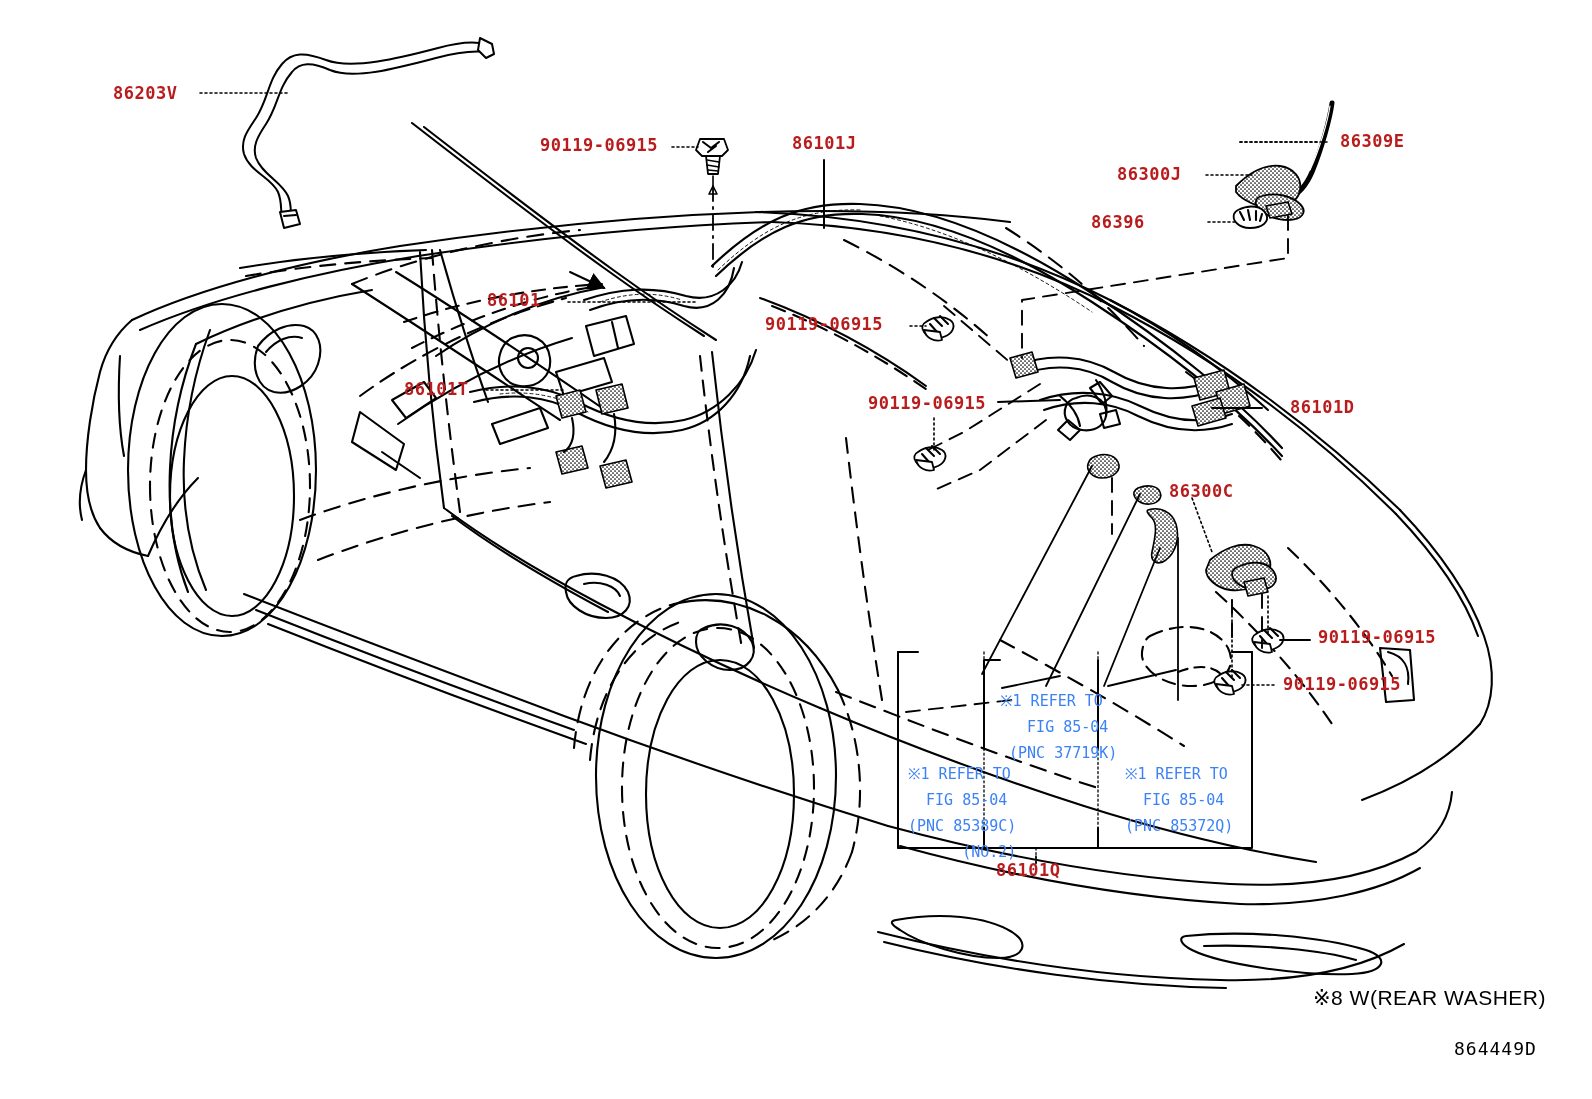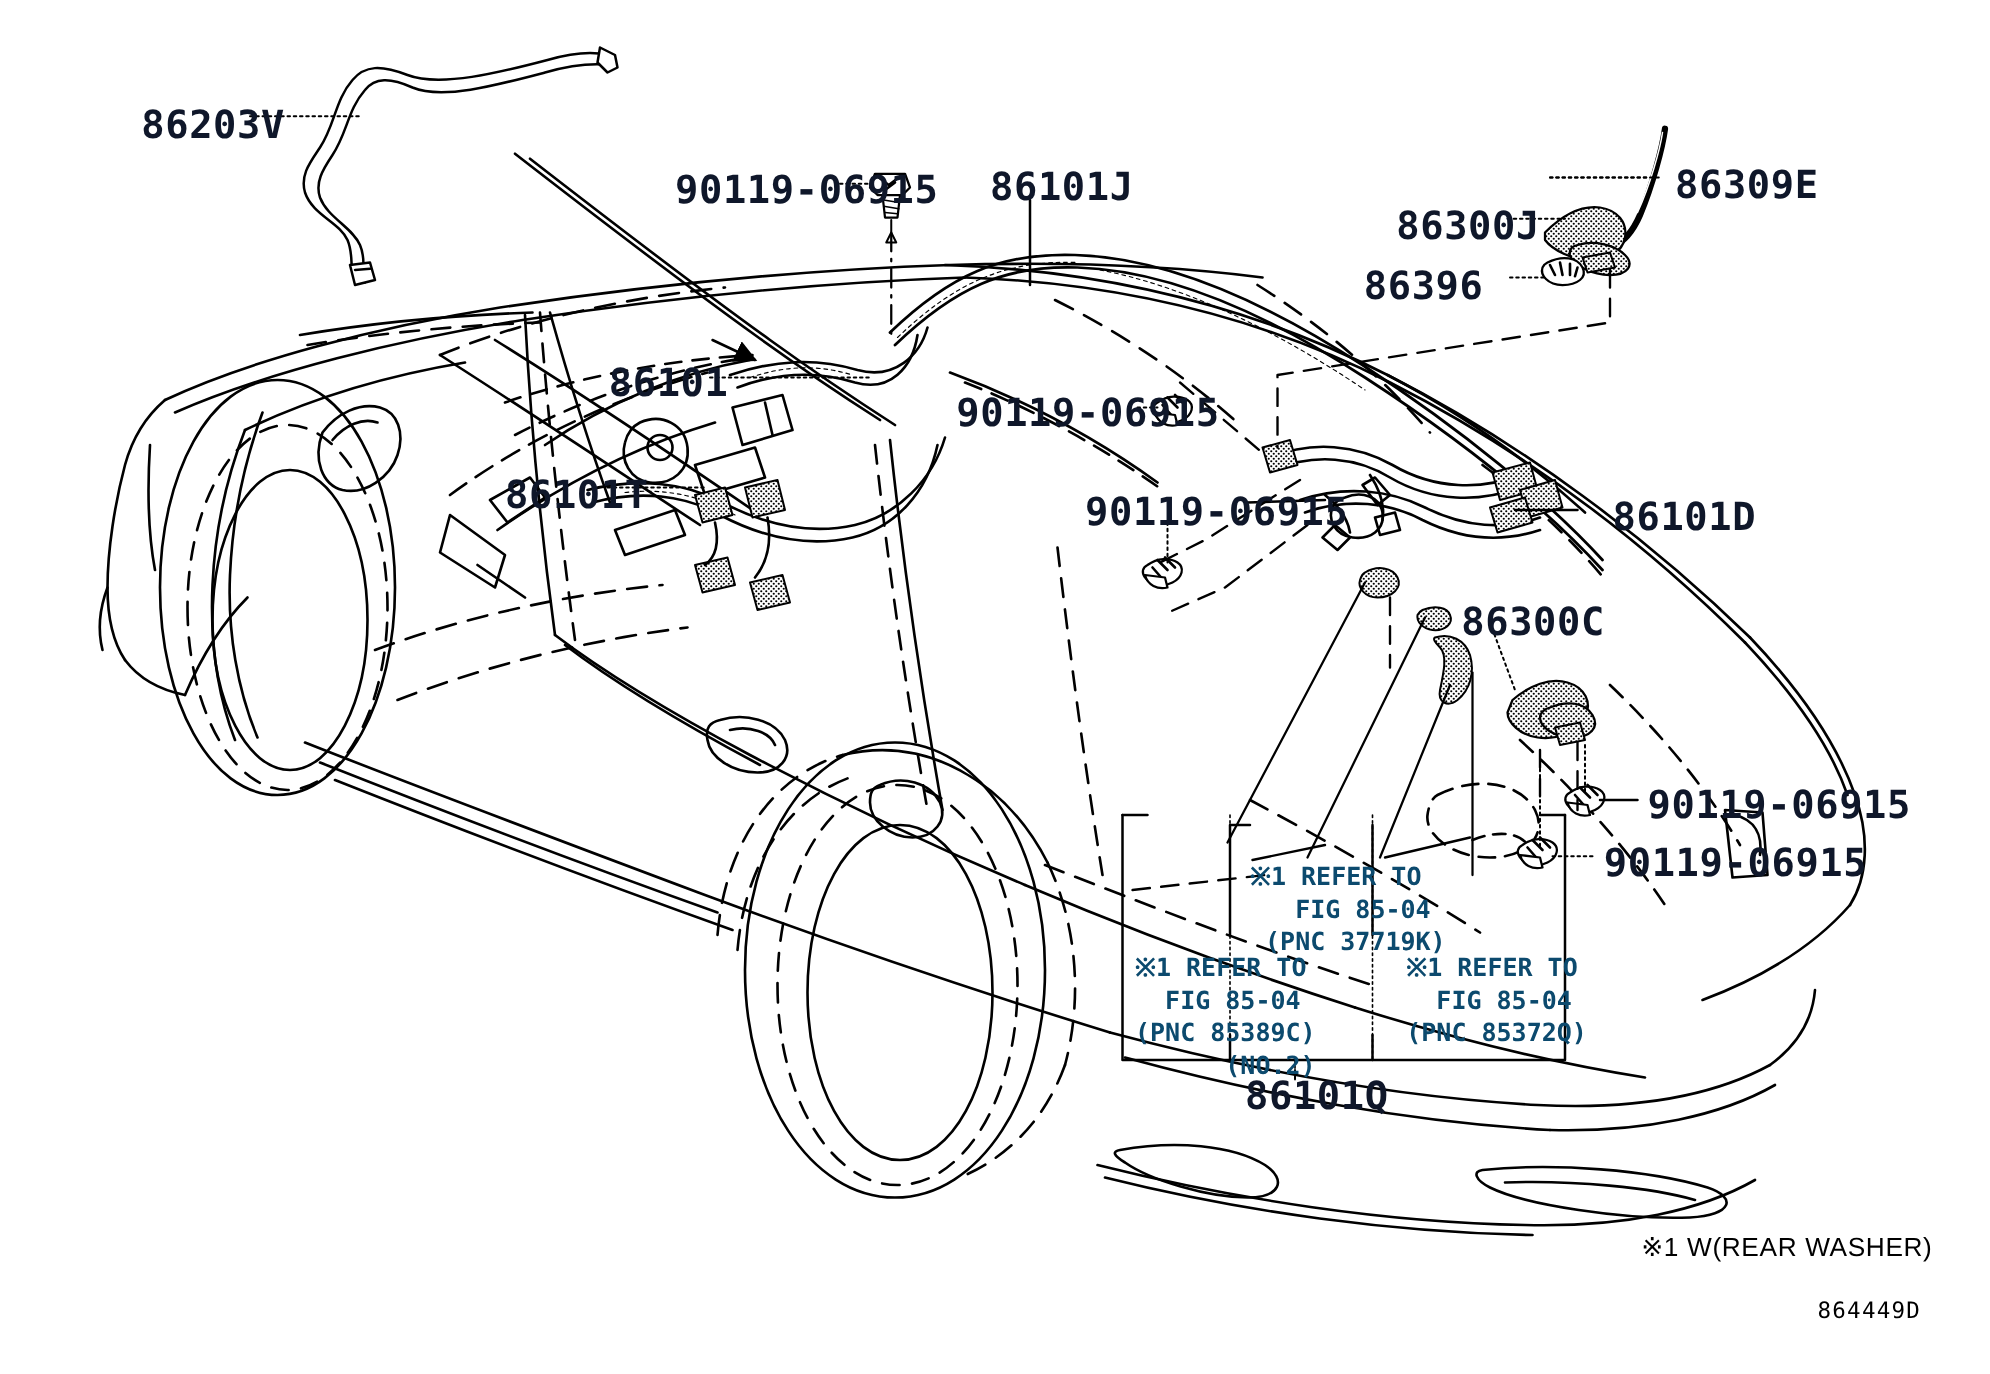--- a/index.html
+++ b/index.html
@@ -2,23 +2,23 @@
 <html><head>
 <meta charset="utf-8">
 <title>Parts Diagram 864449D</title>
 <style>
   html,body{margin:0;padding:0;background:#ffffff;}
   body{width:1592px;height:1099px;position:relative;overflow:hidden;
        font-family:"DejaVu Sans Mono","Liberation Mono",monospace;color:#000;}
   #stage{position:absolute;left:0;top:0;width:1592px;height:1099px;}
   #art{position:absolute;left:0;top:0;width:1592px;height:1099px;}
   .lbl{position:absolute;white-space:nowrap;font-family:"DejaVu Sans Mono","Liberation Mono",monospace;
-       font-weight:bold;font-size:31px;letter-spacing:0.5px;color:#0f172a;line-height:1;}
+       font-weight:bold;font-size:17px;letter-spacing:0.5px;color:#b91c1c;line-height:1;}
   .note{position:absolute;white-space:nowrap;font-family:"DejaVu Sans Mono","Liberation Mono",monospace;
-        font-weight:bold;font-size:20px;line-height:26px;color:#0c4a6e;}
+        font-weight:normal;font-size:15px;line-height:26px;color:#3b82f6;}
   .note div{white-space:pre;}
   .footnote{position:absolute;white-space:nowrap;font-family:"Liberation Sans","DejaVu Sans",sans-serif;
             font-size:21px;color:#000;letter-spacing:0.5px;}
   .figid{position:absolute;white-space:nowrap;font-family:"DejaVu Sans Mono","Liberation Mono",monospace;
          font-size:18px;color:#000;letter-spacing:1px;}
 </style>
 </head>
 <body>
 
 <div id="stage">
@@ -421,16 +421,16 @@
     <div>(PNC 85389C)</div>
     <div>      (NO.2)</div>
   </div>
 
   <div class="note" style="left:1125px;top:761px;">
     <div>※1 REFER TO</div>
     <div>  FIG 85-04</div>
     <div>(PNC 85372Q)</div>
   </div>
 
-  <div class="footnote" style="left:1313px;top:986px;">※1 W(REAR WASHER)</div>
+  <div class="footnote" style="left:1313px;top:986px;">※8 W(REAR WASHER)</div>
   <div class="figid" style="left:1454px;top:1038px;">864449D</div>
 
 </div>
 
 </body></html>

